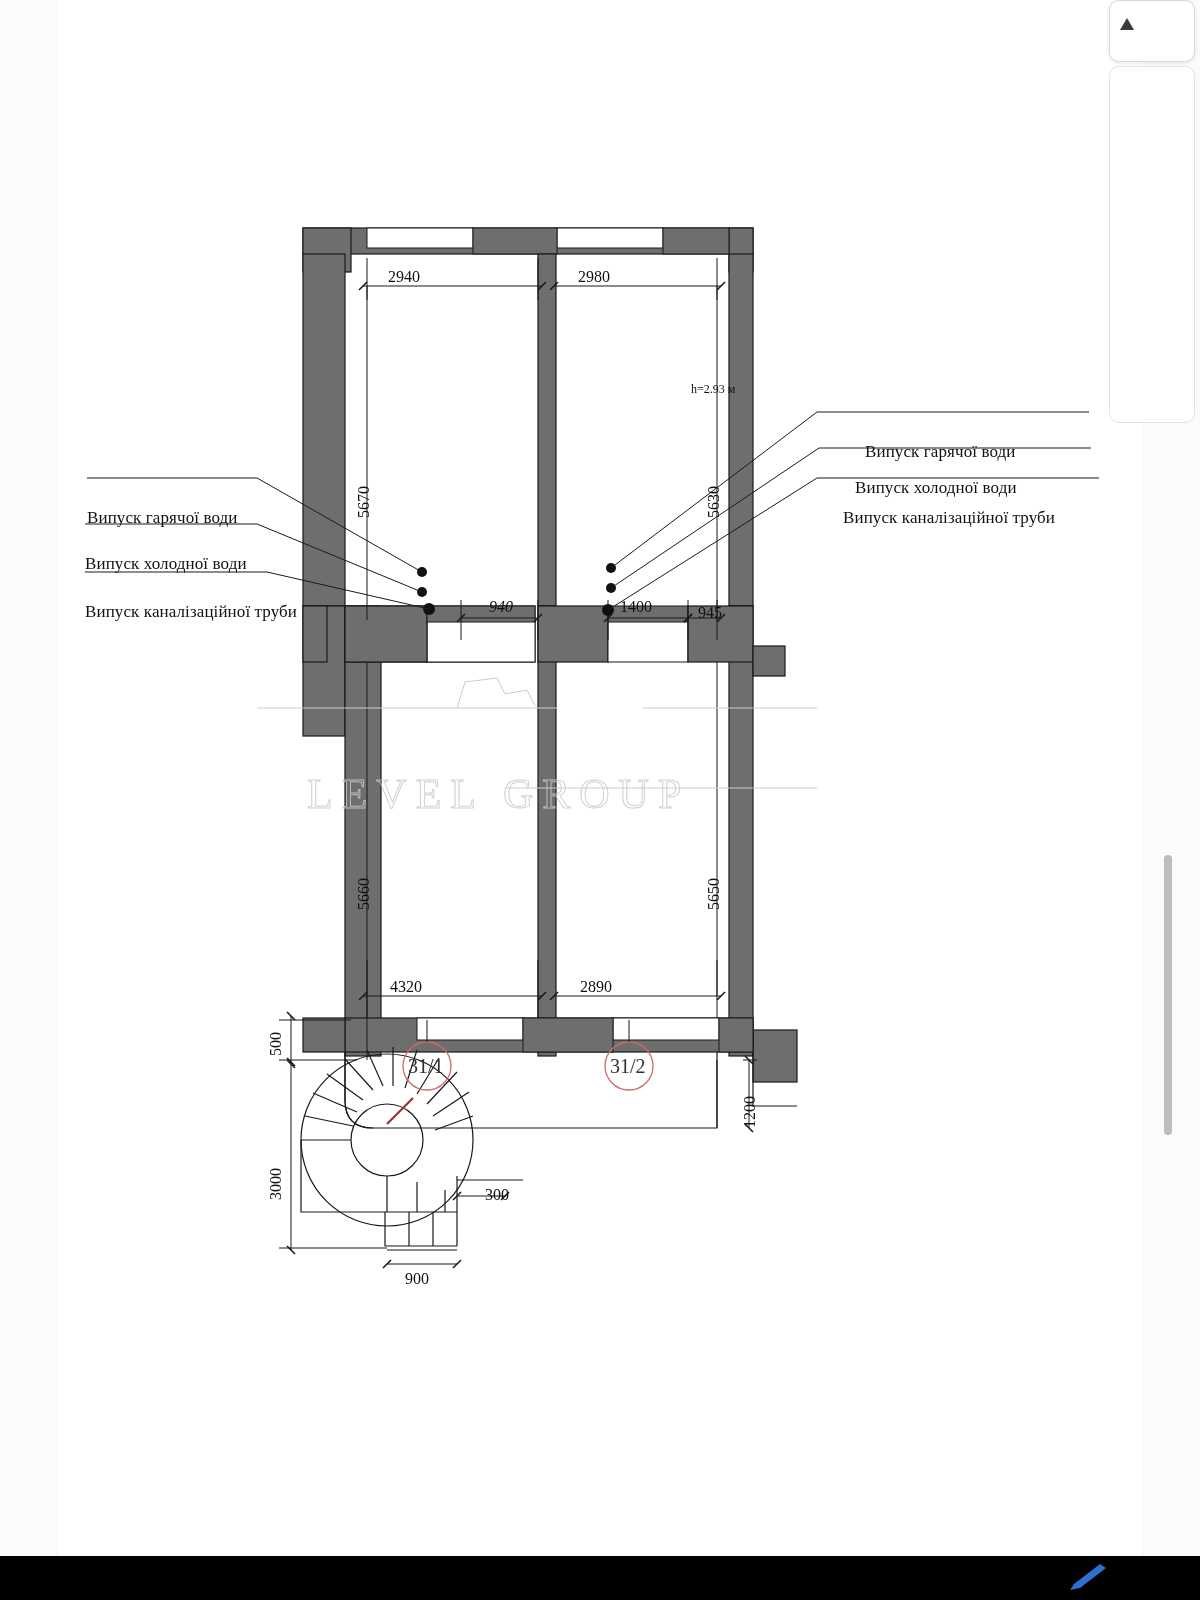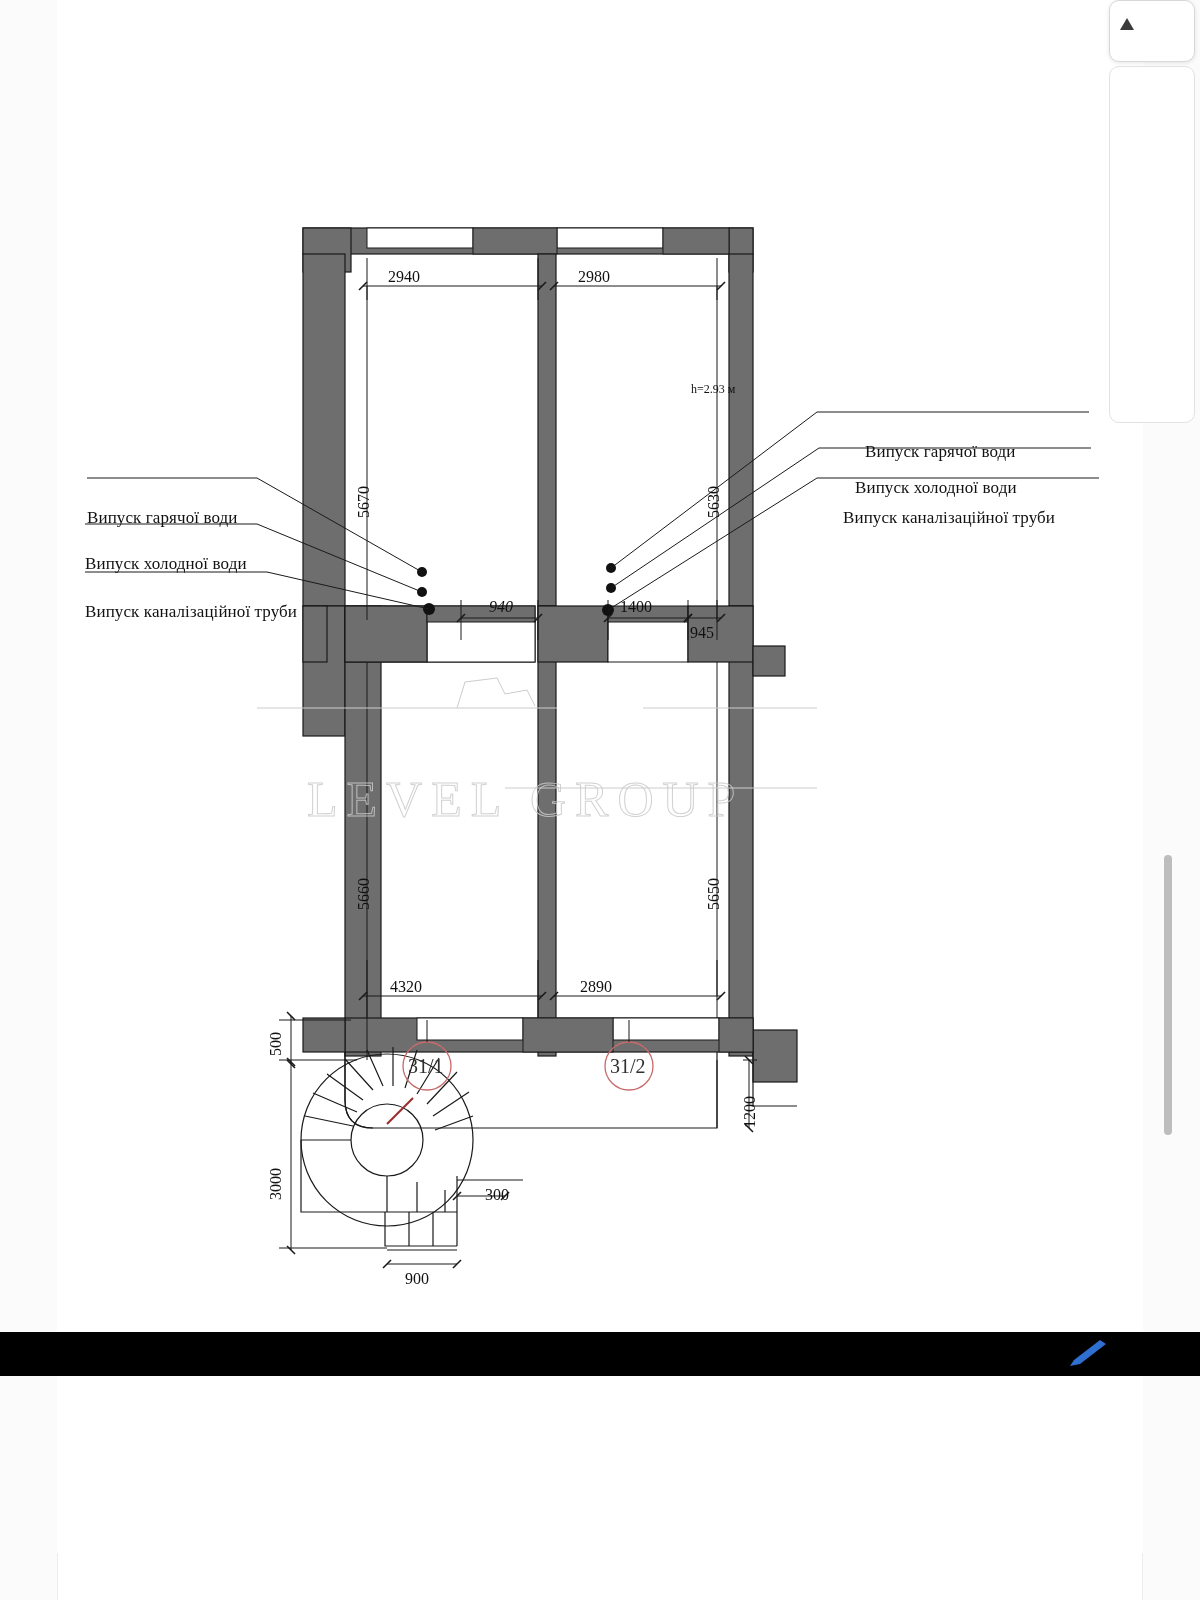--- a/index.html
+++ b/index.html
@@ -11,21 +11,21 @@
     width: 1200px;
     height: 1600px;
     position: relative;
     font-family: "Liberation Serif", serif;
     overflow: hidden;
   }
   #stage {
     position: absolute;
     left: 0; top: 0;
     width: 1200px;
-    height: 1376px;
+    height: 1600px;
     background: #fdfdfd;
   }
   
   .sheet {
     position: absolute;
     left: 57px;
     top: 0px;
     width: 1086px;
     height: 1553px;
     background: #ffffff;
@@ -118,21 +118,21 @@
   .height-label {
     font-size: 12px;
   }
   .marker-label {
     font-size: 20px;
     color: #2f2f2f;
   }
   .wm {
     position: absolute;
     font-family: "Liberation Serif", serif;
-    font-size: 50px;
+    font-size: 42px;
     letter-spacing: 9px;
     color: transparent;
     -webkit-text-stroke: 1px #c9c9c9;
     opacity: 0.85;
   }
   .pen {
     position: absolute;
     right: 88px;
     bottom: 6px;
     width: 46px;
@@ -314,21 +314,21 @@
     </svg>
 
     <div class="txt dim" style="left:331px; top:268px;">2940</div>
     <div class="txt dim" style="left:521px; top:268px;">2980</div>
 
     <div class="txt dim" style="left:333px; top:978px;">4320</div>
     <div class="txt dim" style="left:523px; top:978px;">2890</div>
 
     <div class="txt dim" style="left:432px; top:598px;font-style:italic;">940</div>
     <div class="txt dim" style="left:563px; top:598px;">1400</div>
-    <div class="txt dim" style="left:633px; top:624px;">945</div>
+    <div class="txt dim" style="left:633px; top:604px;padding-left:8px;">945</div>
 
     <div class="txt dim-v" style="left:298px; top:518px;">5670</div>
     <div class="txt dim-v" style="left:648px; top:518px;">5630</div>
     <div class="txt dim-v" style="left:298px; top:910px;">5660</div>
     <div class="txt dim-v" style="left:648px; top:910px;">5650</div>
 
     <div class="txt dim-v" style="left:210px; top:1056px;">500</div>
     <div class="txt dim-v" style="left:210px; top:1200px;">3000</div>
     <div class="txt dim" style="left:428px; top:1186px;">300</div>
     <div class="txt dim" style="left:348px; top:1270px;">900</div>

